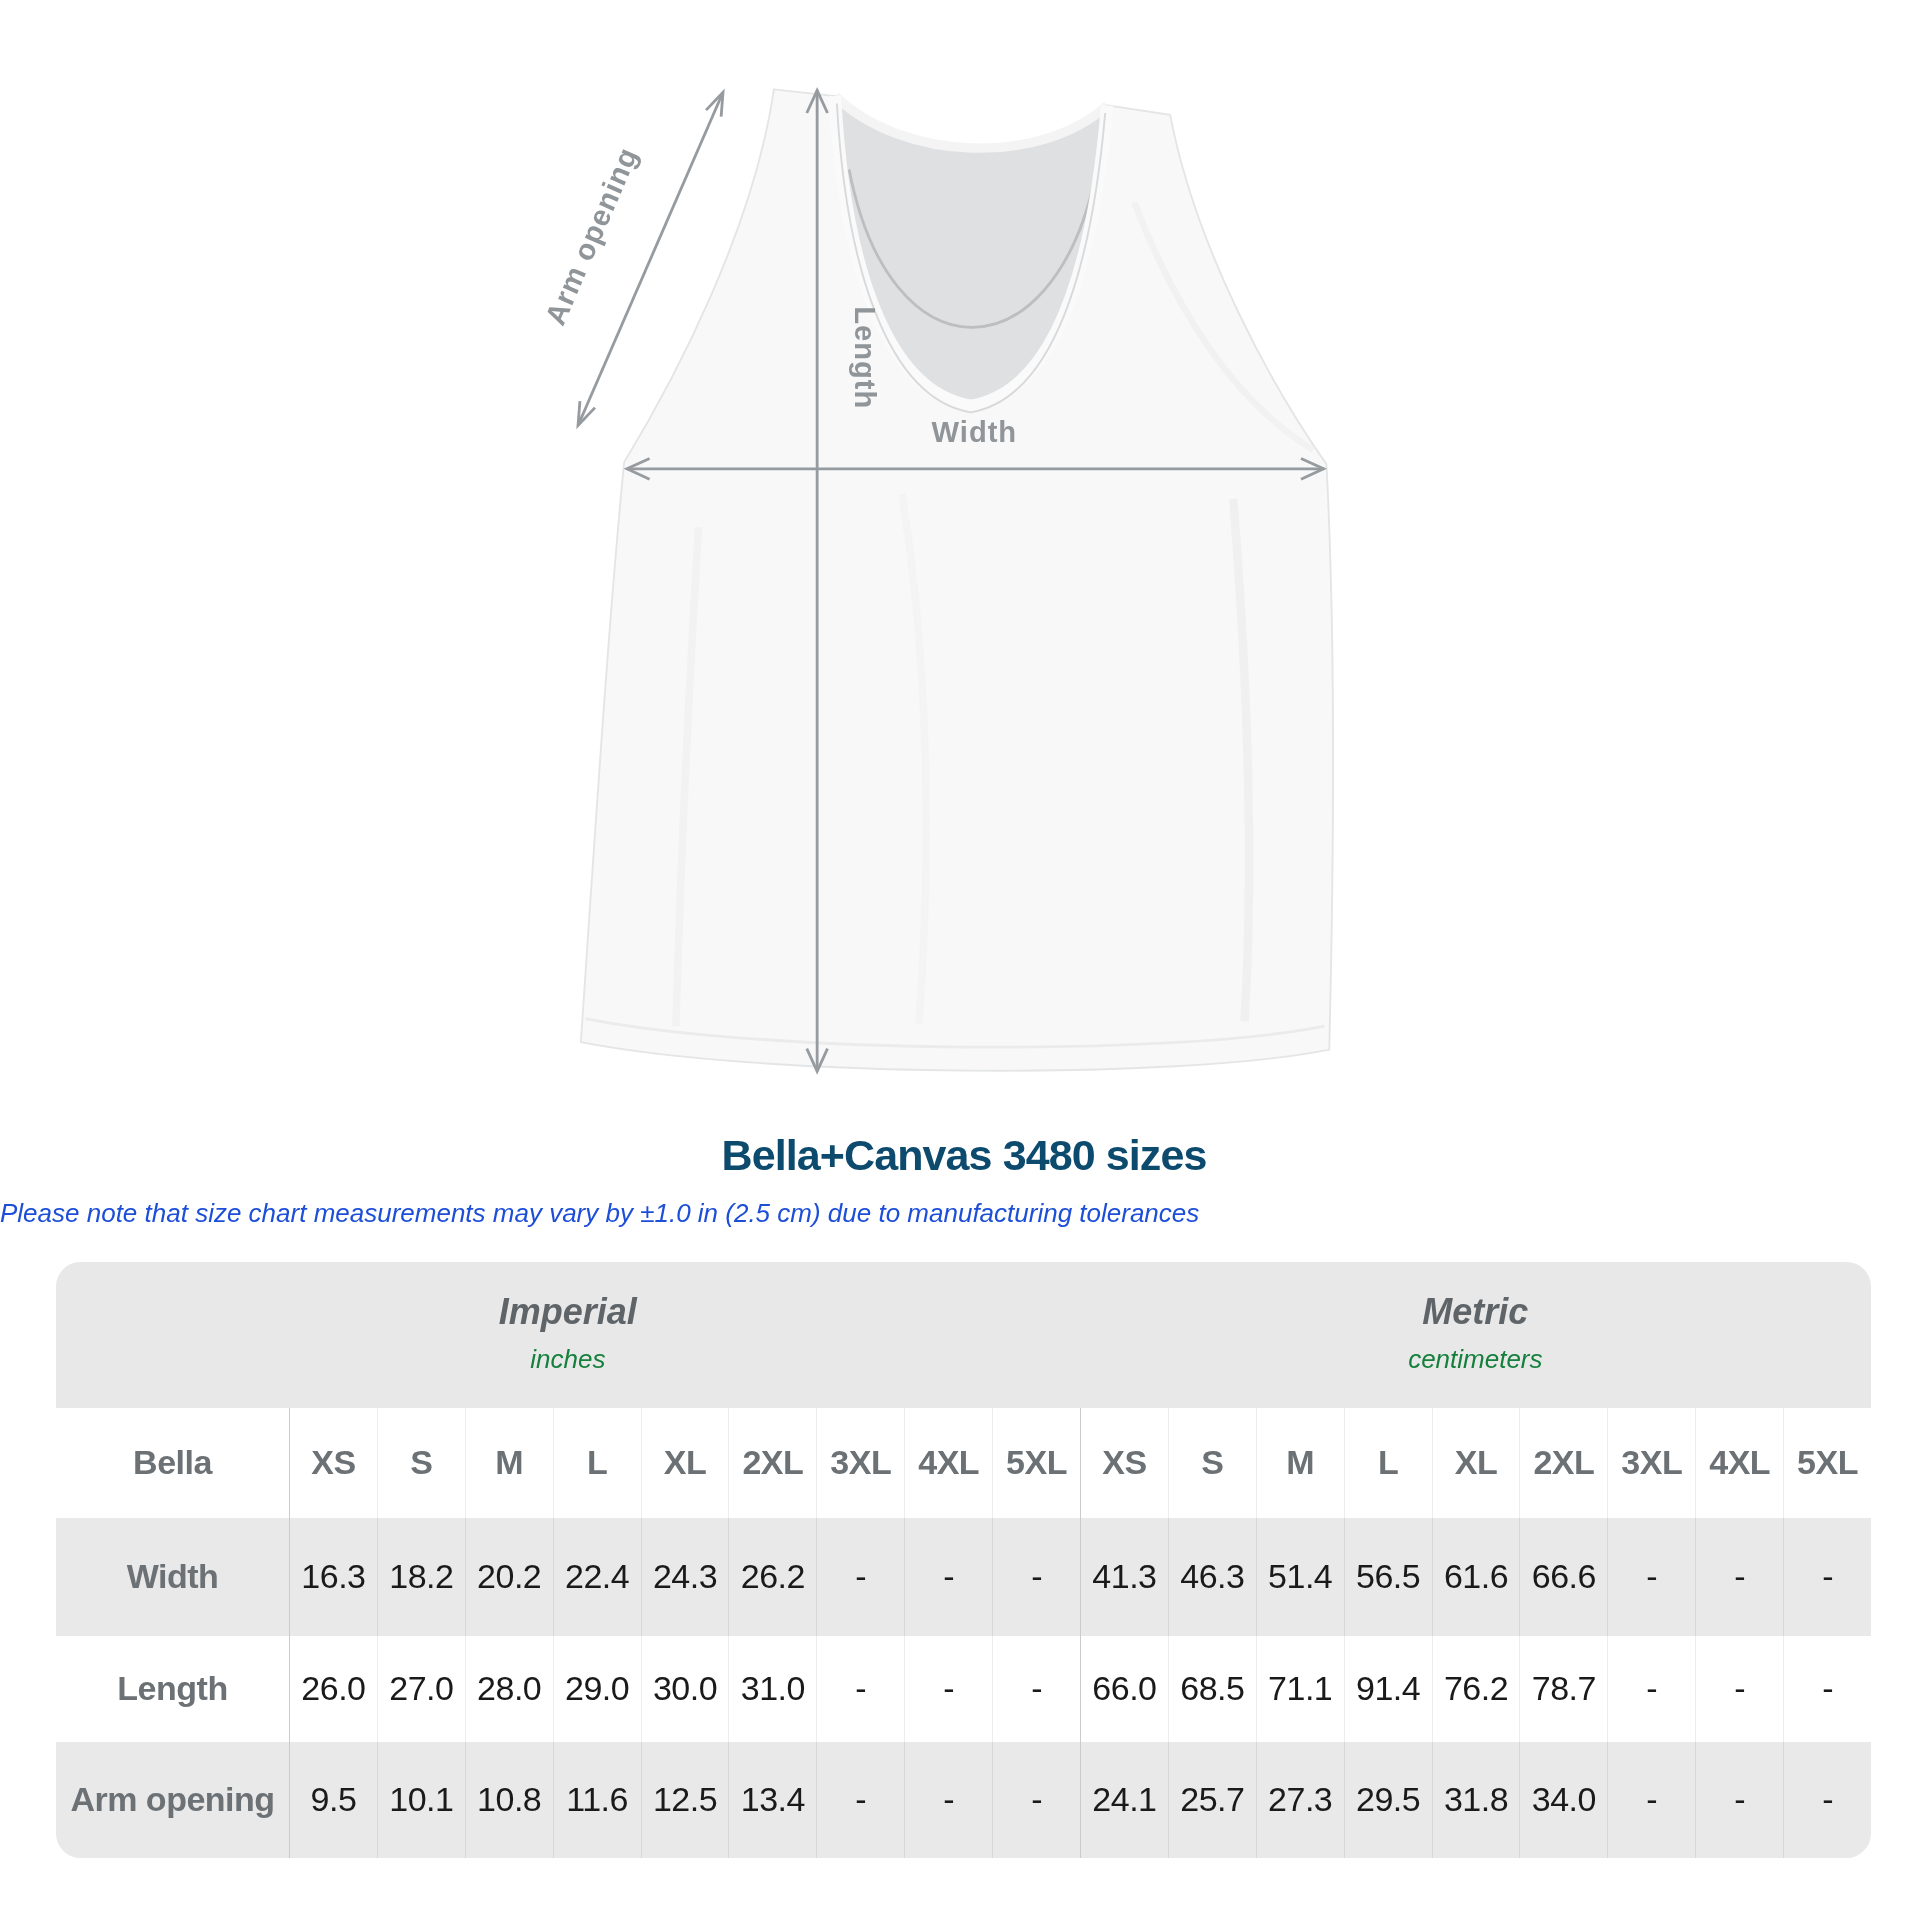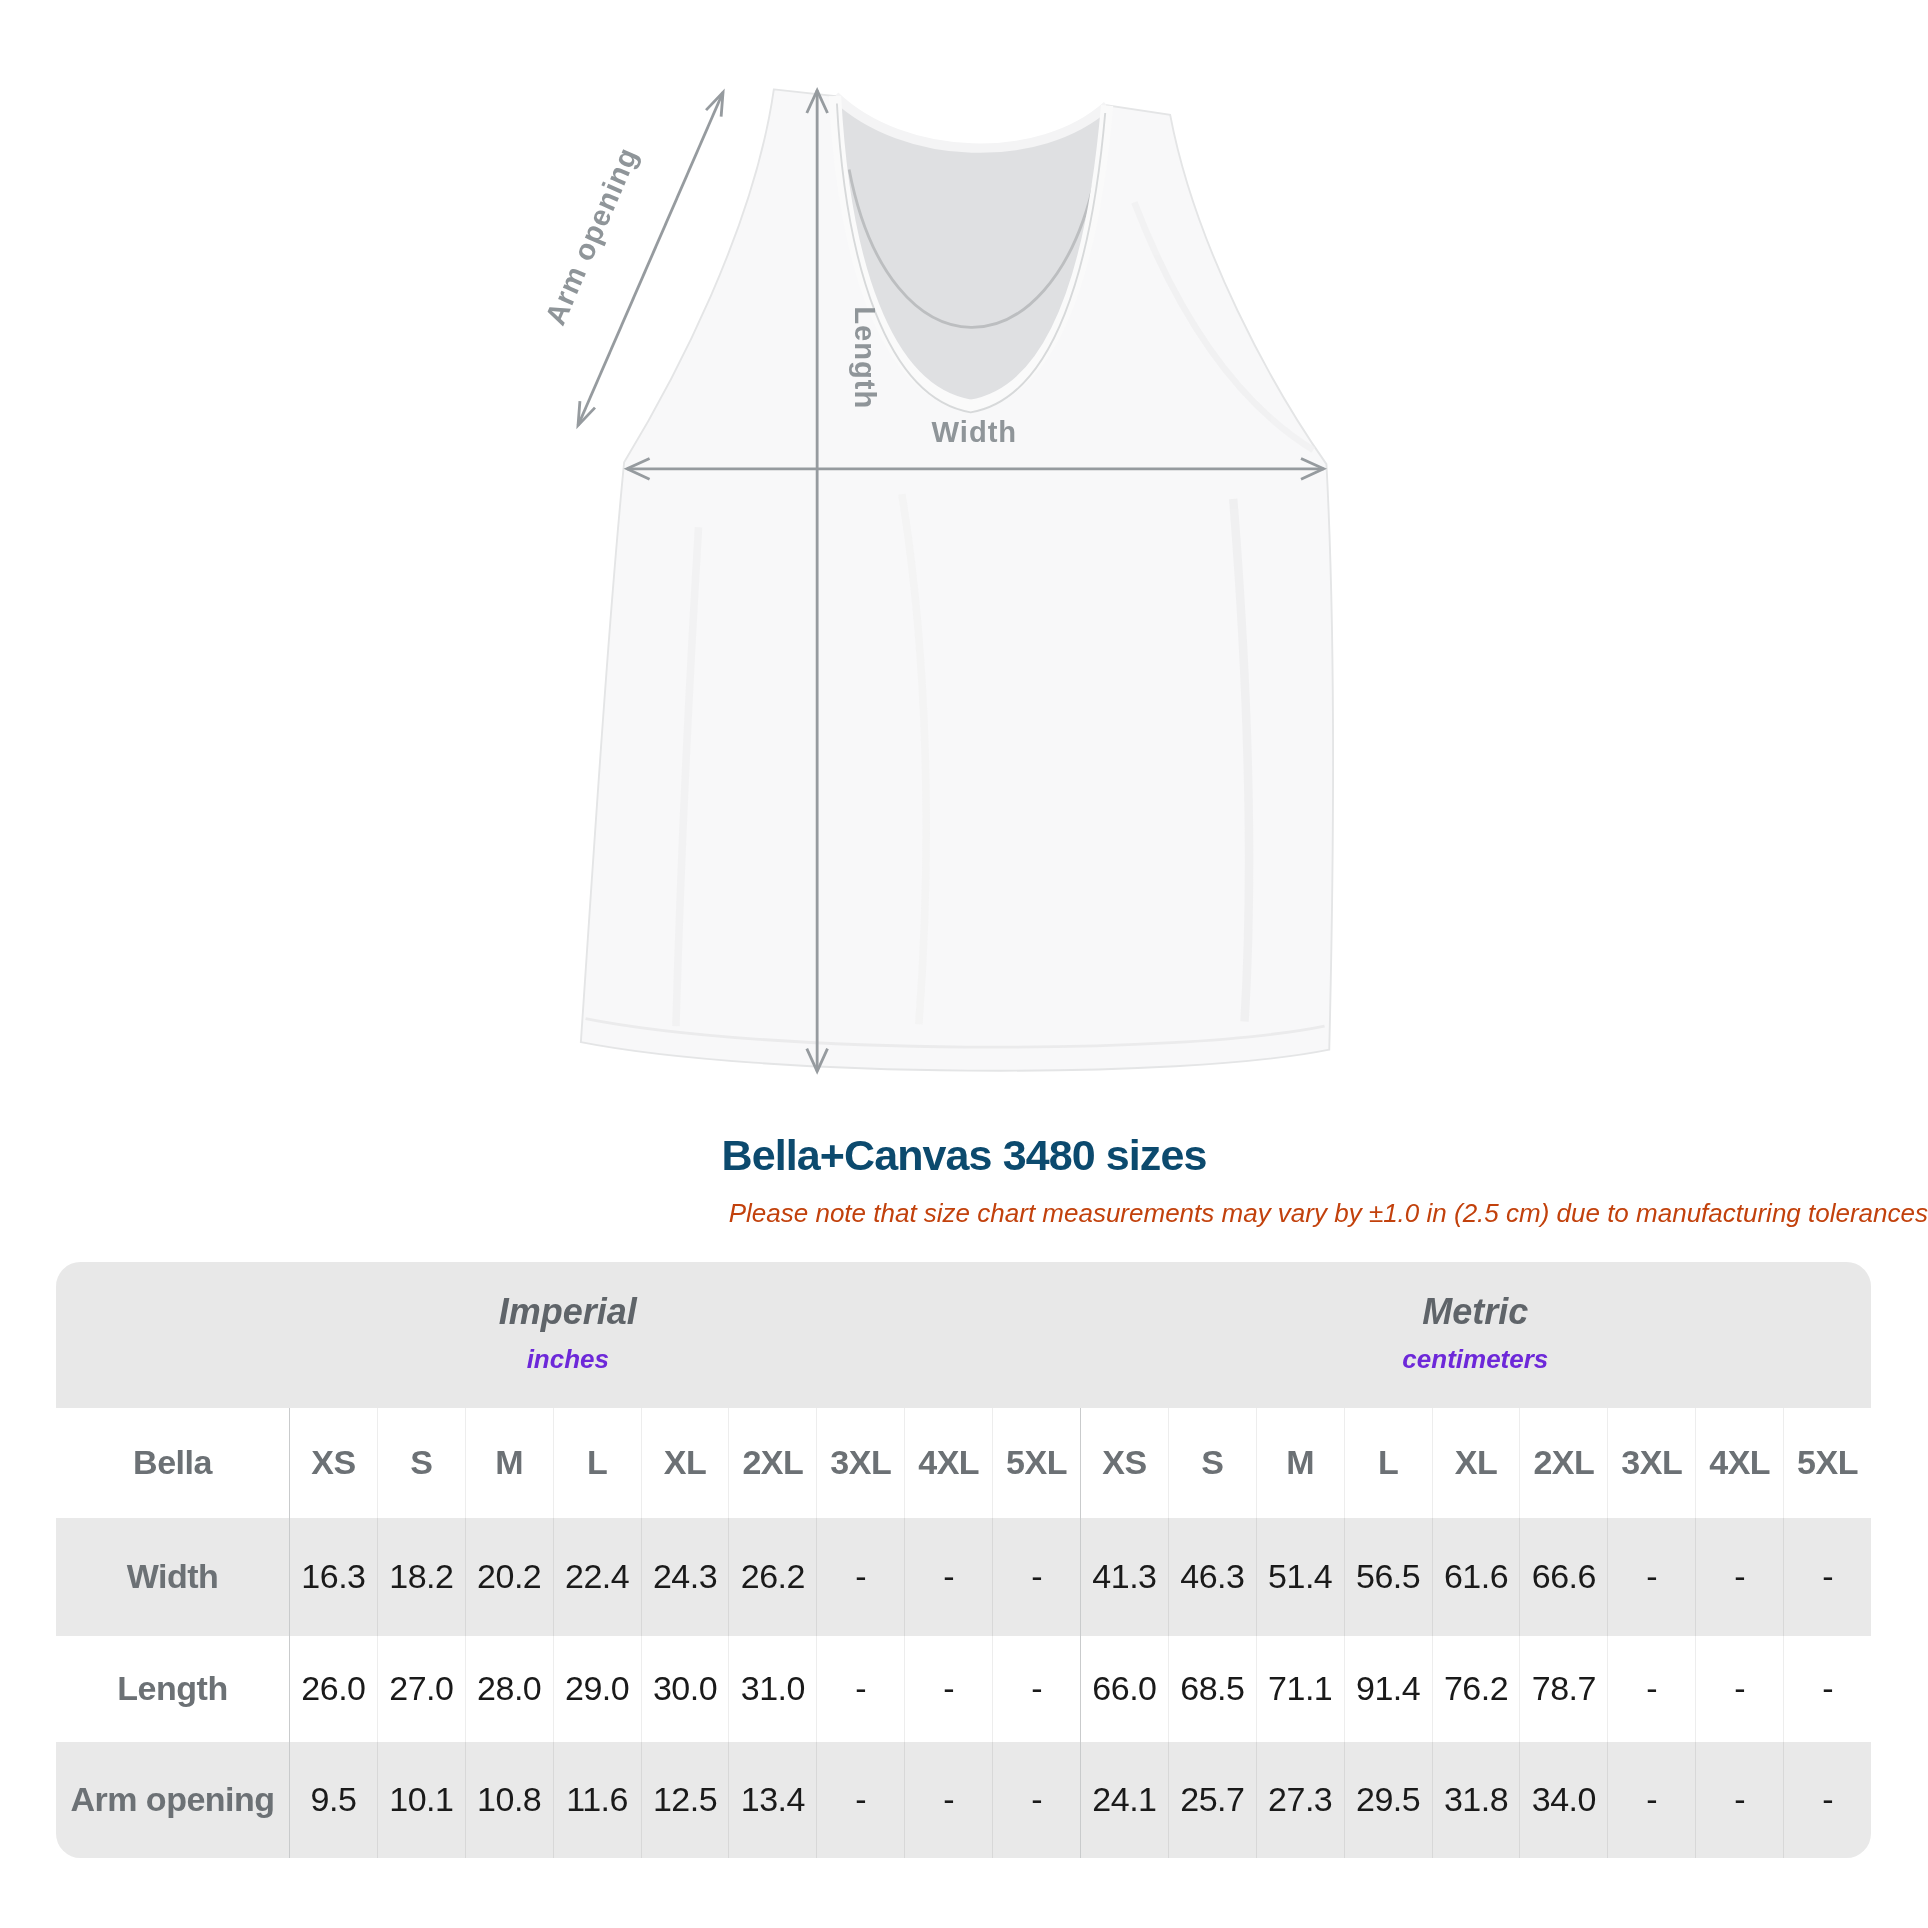--- a/index.html
+++ b/index.html
@@ -8,34 +8,34 @@
   .page { width:1928px; height:1928px; position:relative; }
 
   
   .figure-wrap { width:1928px; height:1092px; }
   svg text.annot { font-family:"Liberation Sans", sans-serif; font-weight:bold;
                    font-size:31px; fill:#8f9599; letter-spacing:1px; }
 
   
   .title { margin-top:42px; text-align:center; font-size:43px; font-weight:bold;
            color:#0c4a6e; letter-spacing:-0.9px; line-height:1; }
-  .note  { margin-top:22.6px; text-align:right; font-style:italic; font-size:26px;
-           color:#c2410c; line-height:1; }
+  .note  { margin-top:22.6px; text-align:left; font-style:italic; font-size:26px;
+           color:#1d4ed8; line-height:1; }
 
   
   .size-table { margin:36px 56px 0 56px; width:1815px; border-radius:24.5px;
                 overflow:hidden; background:#ffffff; }
   .band { height:146px; background:#e8e8e8; display:flex; }
   .band-cell { display:flex; flex-direction:column; align-items:center;
                justify-content:center; gap:16px; padding-bottom:3.8px; }
   .band-cell.imp { flex:0 0 56.4%; }
   .band-cell.met { flex:1 1 auto; }
   .g-name { font-size:36px; font-weight:bold; font-style:italic; color:#5f6469;
             line-height:1; }
-  .g-unit { font-size:26px; font-style:italic; color:#6d28d9; line-height:1;font-weight:bold; }
+  .g-unit { font-size:26px; font-style:italic; color:#15803d; line-height:1; }
 
   .size-grid { display:grid;
                grid-template-columns:233px repeat(18, 1fr);
                grid-template-rows:110px 118px 106px 116px; }
   .c { display:flex; align-items:center; justify-content:center;
        font-size:34px; color:#1a1a1a; letter-spacing:-0.5px;
        background:#ffffff; white-space:nowrap; }
   .c.hdr  { font-weight:bold; color:#6c7175; }
   .c.lbl  { font-weight:bold; color:#6c7175; }
   .c.odd  { background:#e9e9e9; }

